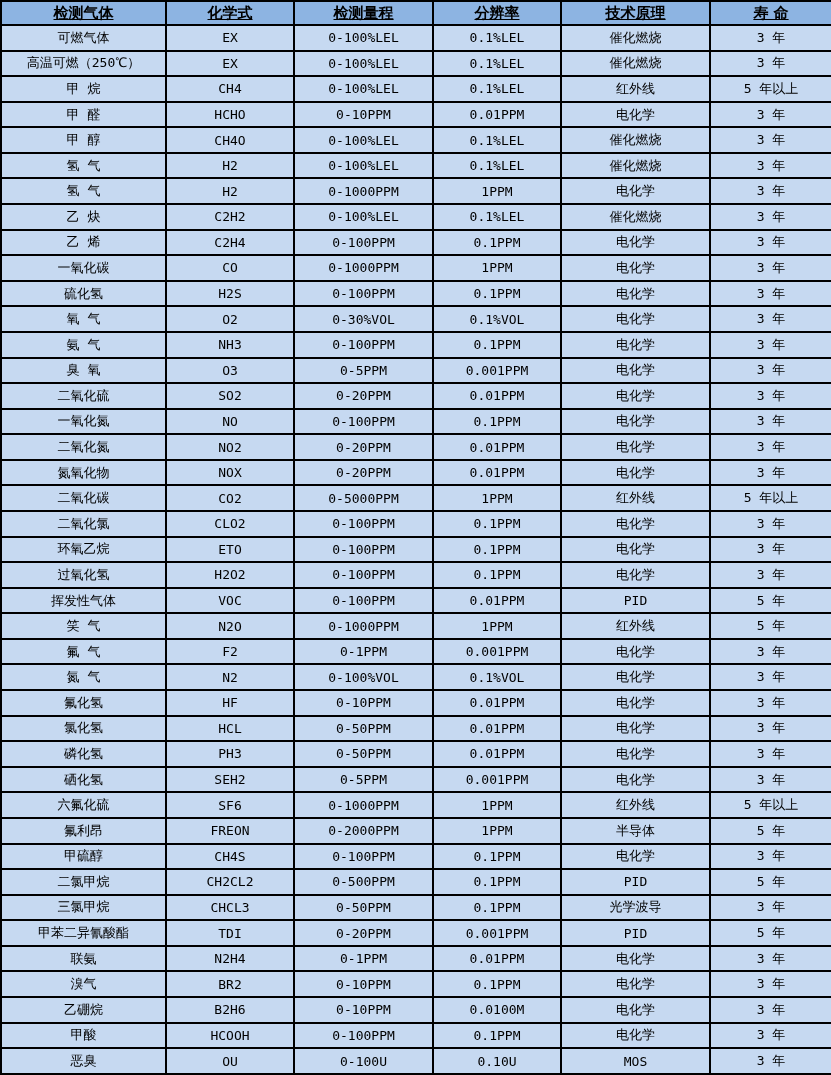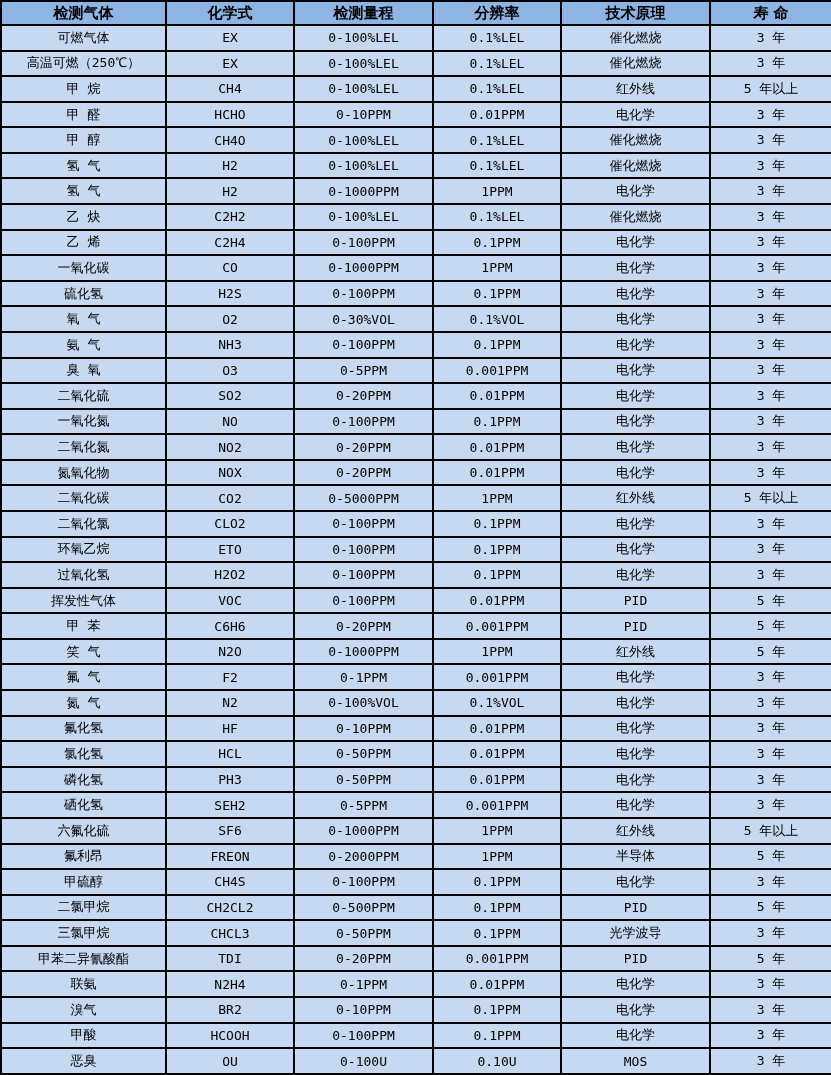--- a/index.html
+++ b/index.html
@@ -26,20 +26,21 @@
     padding: 0;
     white-space: pre;
     overflow: hidden;
   }
   table.spec-table th {
     background: var(--header-bg);
     font-family: "DejaVu Sans", "Liberation Sans", sans-serif;
     font-size: 15px;
     font-weight: bold;
     height: 22px;
+    text-decoration: underline;
   }
   table.spec-table td {
     background: var(--row-bg);
     font-size: 13px;
     font-weight: normal;
   }
   
   col.c-gas        { width: 165px; }
   col.c-formula    { width: 128px; }
   col.c-range      { width: 139px; }
@@ -248,28 +249,20 @@
       </tr>
       <tr>
         <td>挥发性气体</td>
         <td>VOC</td>
         <td>0-100PPM</td>
         <td>0.01PPM</td>
         <td>PID</td>
         <td>5 年</td>
       </tr>
       <tr>
-        <td>甲 苯</td>
-        <td>C6H6</td>
-        <td>0-20PPM</td>
-        <td>0.001PPM</td>
-        <td>PID</td>
-        <td>5 年</td>
-      </tr>
-      <tr>
         <td>笑 气</td>
         <td>N2O</td>
         <td>0-1000PPM</td>
         <td>1PPM</td>
         <td>红外线</td>
         <td>5 年</td>
       </tr>
       <tr>
         <td>氟 气</td>
         <td>F2</td>
@@ -376,20 +369,28 @@
       </tr>
       <tr>
         <td>溴气</td>
         <td>BR2</td>
         <td>0-10PPM</td>
         <td>0.1PPM</td>
         <td>电化学</td>
         <td>3 年</td>
       </tr>
       <tr>
+        <td>乙硼烷</td>
+        <td>B2H6</td>
+        <td>0-10PPM</td>
+        <td>0.0100M</td>
+        <td>电化学</td>
+        <td>3 年</td>
+      </tr>
+      <tr>
         <td>甲酸</td>
         <td>HCOOH</td>
         <td>0-100PPM</td>
         <td>0.1PPM</td>
         <td>电化学</td>
         <td>3 年</td>
       </tr>
       <tr>
         <td>恶臭</td>
         <td>OU</td>

